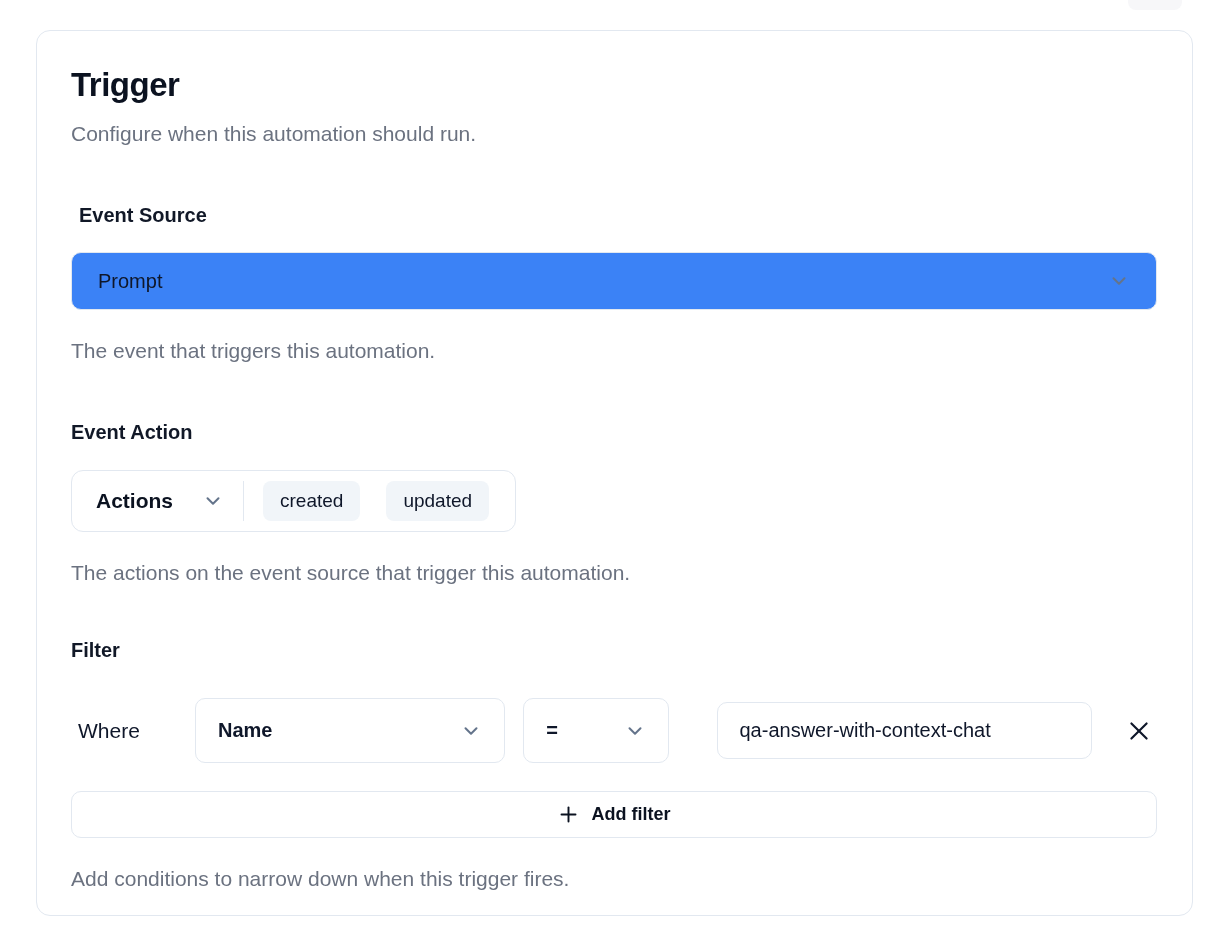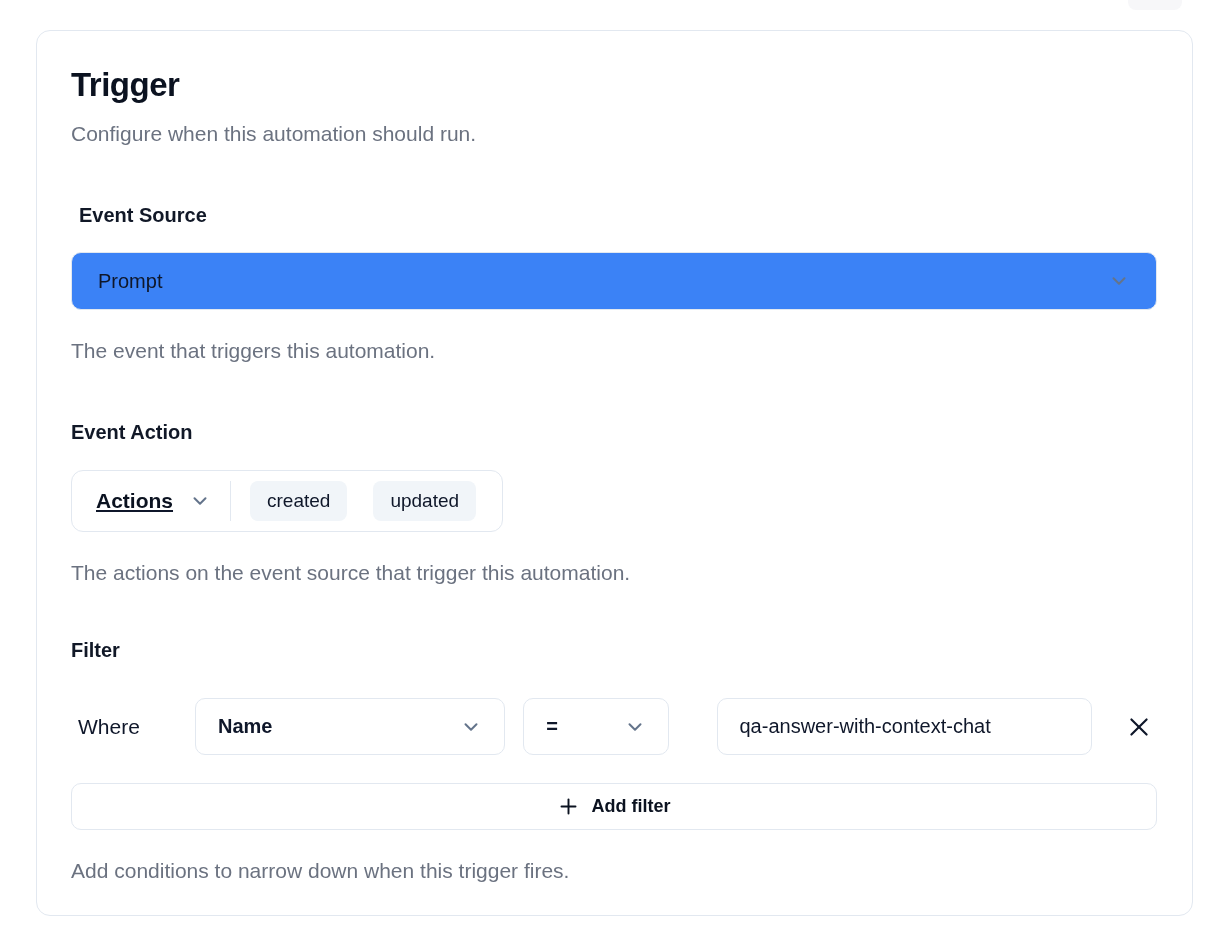--- a/index.html
+++ b/index.html
@@ -77,23 +77,22 @@
     align-items: center;
     height: 62px;
     border: 1px solid #e2e8f0;
     border-radius: 12px;
     padding: 0 26px 0 24px;
     background: #fff;
   }
   .action-trigger {
     display: flex;
     align-items: center;
-    gap: 16px;
-    cursor: pointer;
-    text-decoration: underline;
+    gap: 29px;
+    cursor: pointer;
   }
   .action-trigger-text { font-size: 21px; font-weight: 700; color: #0b1220; }
   .action-divider {
     width: 1px; height: 40px;
     background: #e2e8f0;
     margin: 0 19px;
   }
   .chips { display: flex; align-items: center; gap: 26px; }
   .chip {
     background: #f1f5f9;
@@ -111,21 +110,21 @@
   }
   .where-text {
     font-size: 21px;
     color: #0f172a;
     width: 90px;
     flex: 0 0 auto;
     margin-left: 7px;
     margin-right: 27px;
   }
   .mini-select {
-    height: 57px;
+    height: 65px;
     border: 1px solid #e2e8f0;
     border-radius: 10px;
     background: #fff;
     display: flex;
     align-items: center;
     justify-content: space-between;
     padding: 8px 22px;
     cursor: pointer;
   }
   .field-select { width: 312px; margin-right: 18px; }

